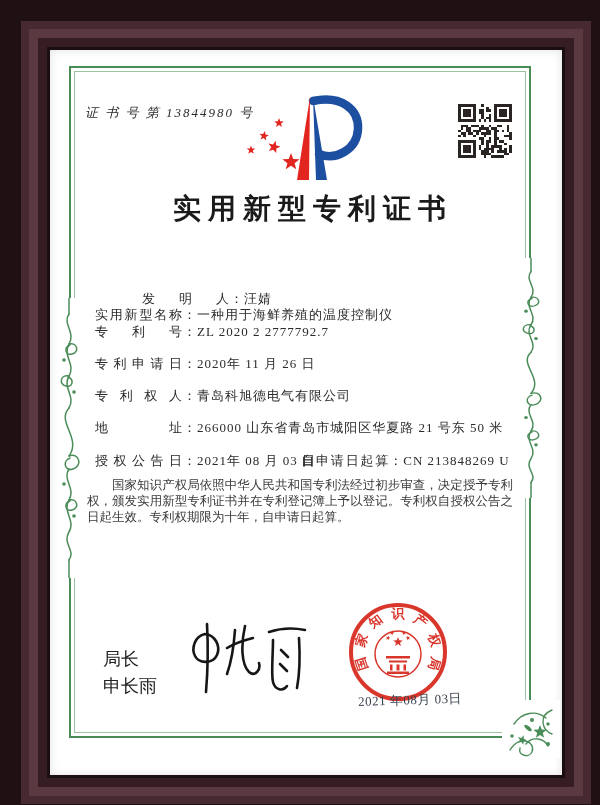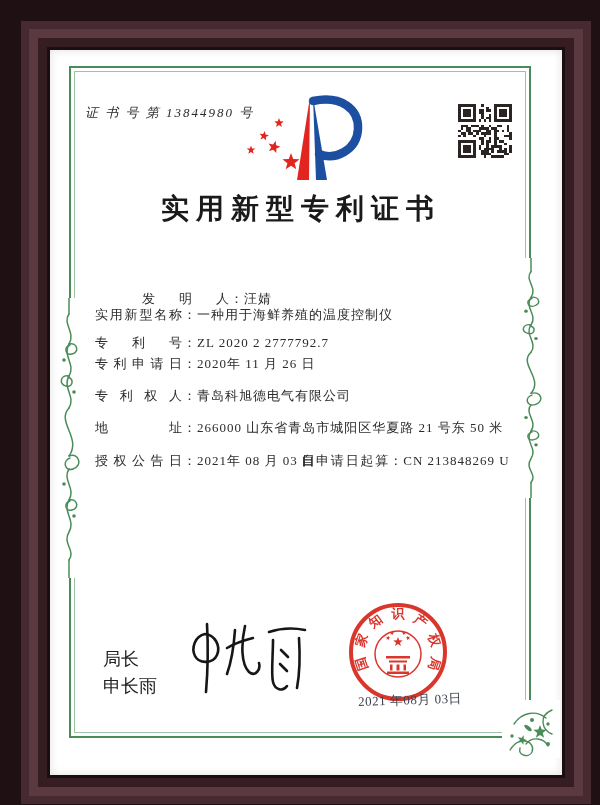--- a/index.html
+++ b/index.html
@@ -31,20 +31,21 @@
   .cert-no{
     position:absolute;left:85px;top:104px;
     font-size:13px;color:#2b2b2b;letter-spacing:2px;font-style:italic;
   }
   .qr{position:absolute;left:458px;top:104px;width:54px;height:54px;}
   .logo{position:absolute;left:237px;top:92px;width:128px;height:92px;}
   .title{
     position:absolute;left:69px;top:190px;width:464px;
     text-align:center;font-size:28px;font-weight:bold;color:#1a1a1a;
     letter-spacing:7px;
+    padding-left:12px;
   }
   .frow{
     position:absolute;left:95px;width:440px;
     font-size:13px;color:#2b2b2b;letter-spacing:1px;white-space:nowrap;
   }
   .flabel{
     display:inline-block;width:88px;vertical-align:bottom;
     text-align:justify;text-align-last:justify;
   }
   .fcolon{display:inline-block;}
@@ -280,21 +281,21 @@
 </div>
 
 <div class="title">实用新型专利证书</div>
 
 <div class="frow" style="top:258px;margin-top:48px;">
   <span class="flabel">实用新型名称</span><span class="fcolon">：</span><span class="fvalue">一种用于海鲜养殖的温度控制仪</span>
 </div>
 <div class="frow" style="top:290px;margin-left:47px;">
   <span class="flabel">发明人</span><span class="fcolon">：</span><span class="fvalue">汪婧</span>
 </div>
-<div class="frow" style="top:323px;margin-top:11px;">
+<div class="frow" style="top:323px;">
   <span class="flabel">专利号</span><span class="fcolon">：</span><span class="fvalue">ZL 2020 2 2777792.7</span>
 </div>
 <div class="frow" style="top:355px;">
   <span class="flabel">专利申请日</span><span class="fcolon">：</span><span class="fvalue">2020年 11 月 26 日</span>
 </div>
 <div class="frow" style="top:387px;">
   <span class="flabel">专利权人</span><span class="fcolon">：</span><span class="fvalue">青岛科旭德电气有限公司</span>
 </div>
 <div class="frow" style="top:419px;">
   <span class="flabel">地址</span><span class="fcolon">：</span><span class="fvalue">266000 山东省青岛市城阳区华夏路 21 号东 50 米</span>
@@ -303,20 +304,21 @@
 <div class="frow" style="top:452px;">
   <span class="grant-col1">
     <span class="flabel">授权公告日</span><span class="fcolon">：</span><span class="fvalue">2021年 08 月 03 日</span>
   </span>
   <span>
     <span class="flabel">自申请日起算</span><span class="fcolon">：</span><span class="fvalue">CN 213848269 U</span>
   </span>
 </div>
 
 <div class="body-text">
+  <p>国家知识产权局依照中华人民共和国专利法经过初步审查，决定授予专利权，颁发实用新型专利证书并在专利登记簿上予以登记。专利权自授权公告之日起生效。专利权期限为十年，自申请日起算。</p>
 </div>
 
 <div class="officer">
   <div>局长</div>
   <div>申长雨</div>
 </div>
 
 <div class="signature">
   <svg width="130" height="78" viewBox="0 0 130 78" fill="none" stroke="#161616" stroke-width="2.6" stroke-linecap="round" stroke-linejoin="round">
     <path d="M22,14 C12,16 8,28 12,36 C16,44 30,44 34,35 C38,26 32,15 22,14"></path>

